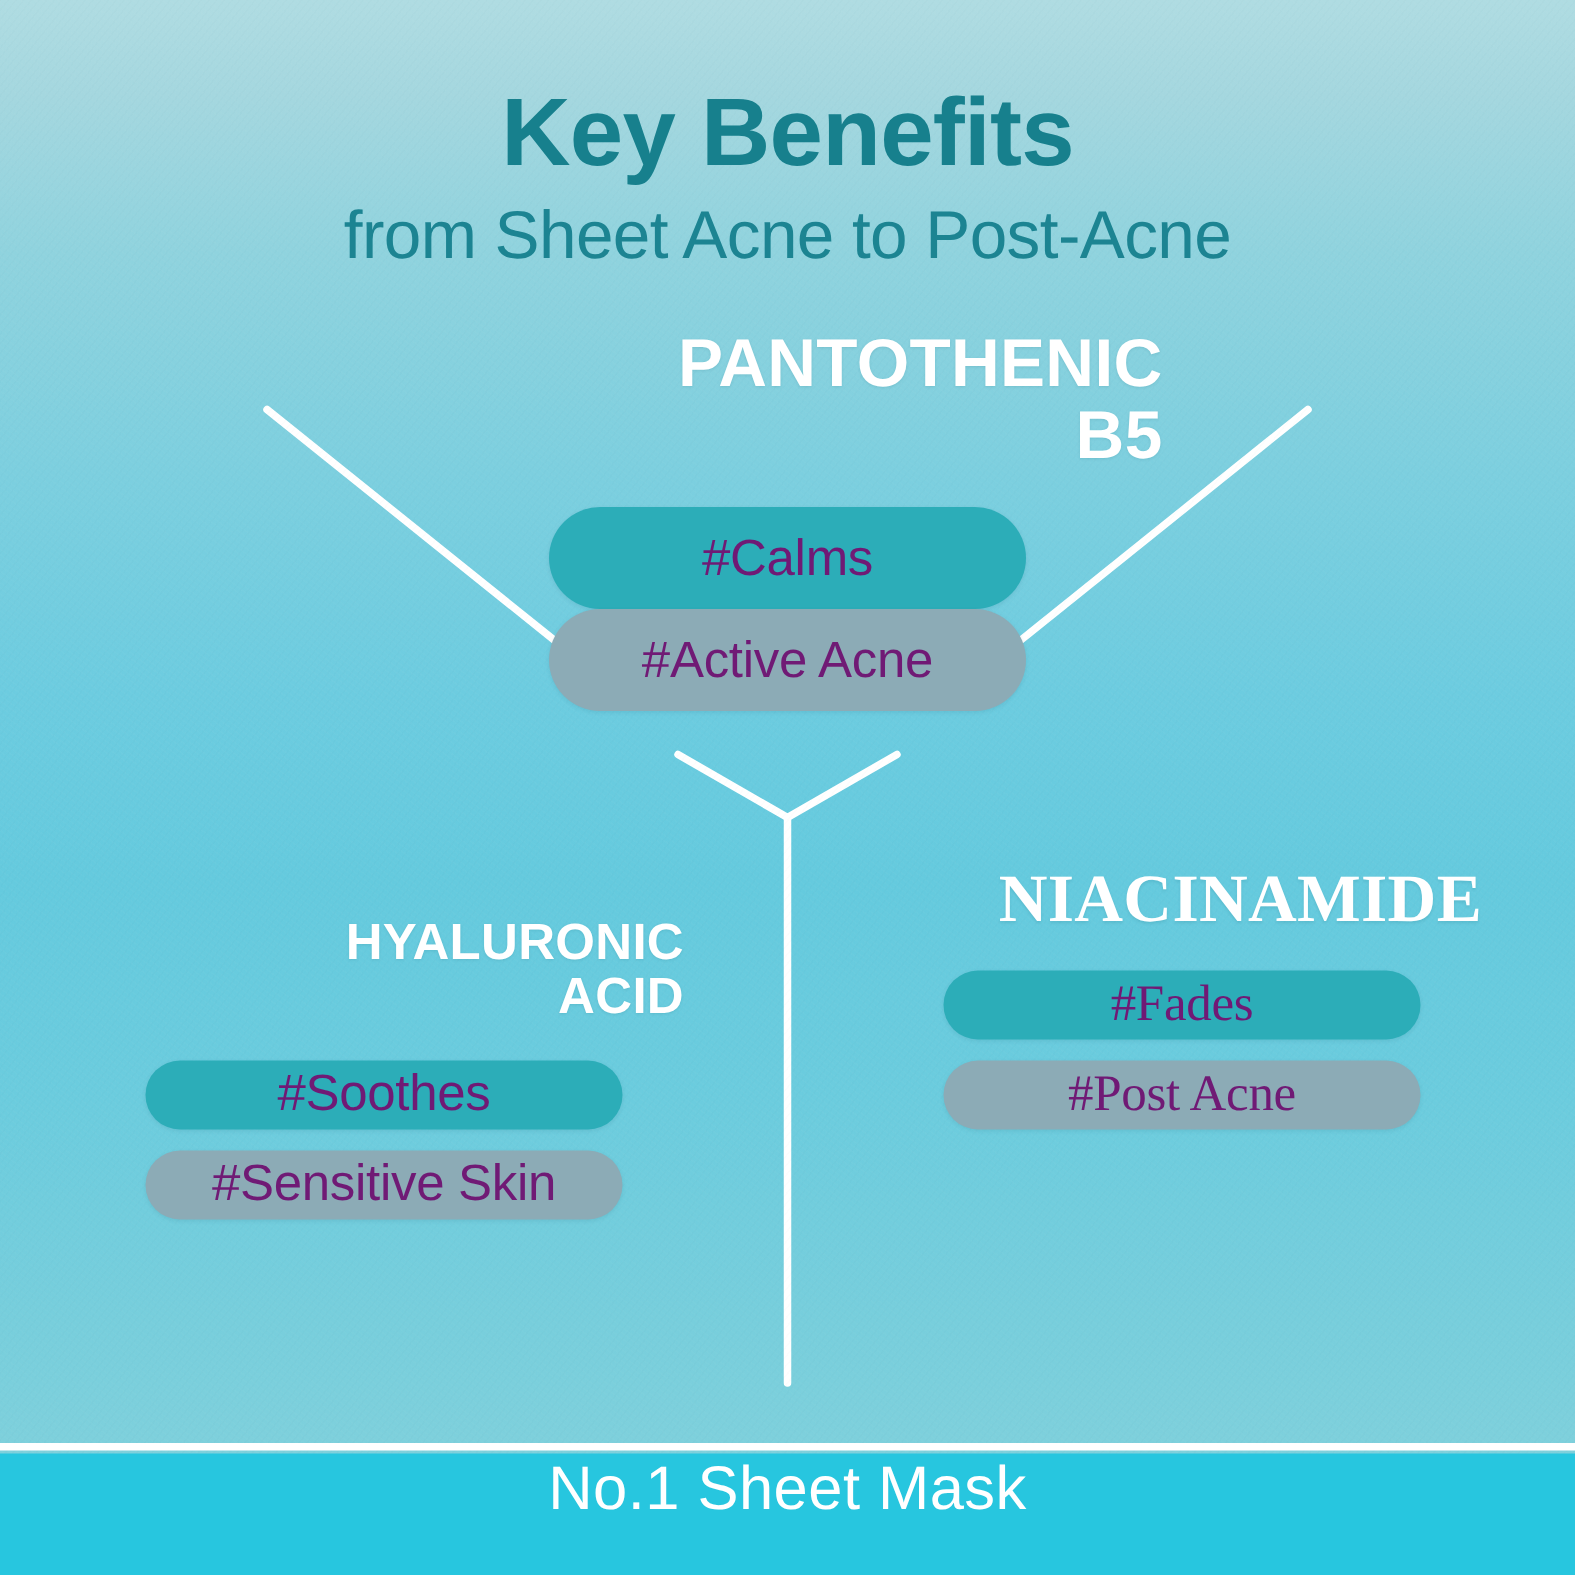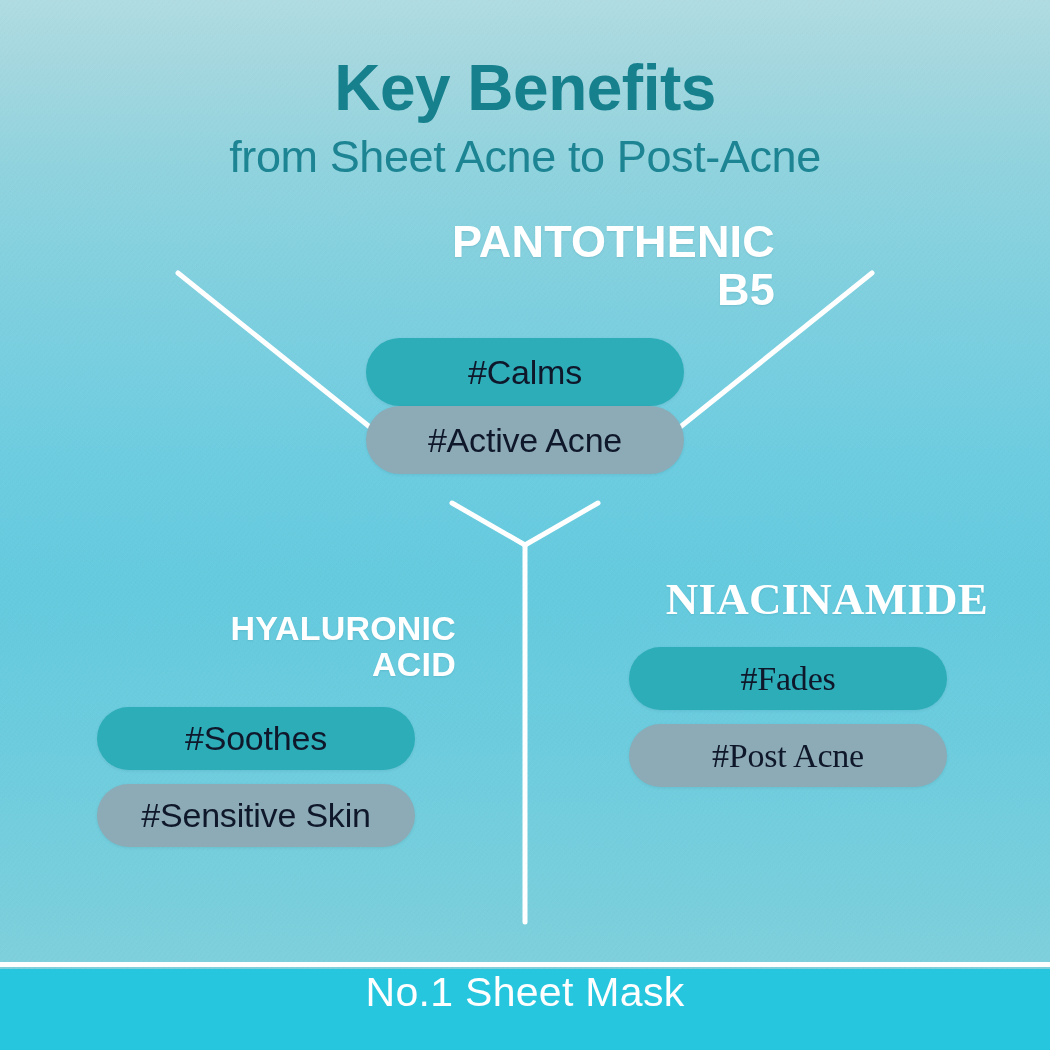--- a/index.html
+++ b/index.html
@@ -84,36 +84,36 @@
   #group-nia      { left:588px; top:575px; width:400px;font-family:Liberation Serif, serif; }
   #group-nia .group-title { font-size:45px; }
 
   .pill-stack { margin-top:24px; display:flex; flex-direction:column; align-items:center; }
 
   .pill {
     display:flex;
     align-items:center;
     justify-content:center;
     border-radius:999px;
-    color:#0f172a;
+    color:#701a75;
     font-size:34px;
     font-weight:500;
     letter-spacing:-0.2px;
     box-shadow:0 1px 3px rgba(0,70,90,.10);
     white-space:nowrap;
   }
   .pill.primary   { background:#2CADB8; }
   .pill.secondary { background:#8CABB6; }
 
   
   #group-b5 .pill { width:318px; height:68px; }
   #group-b5 .pill.secondary { }
 
   
-  #group-ha .pill, #group-nia .pill { width:318px; height:63px; }
+  #group-ha .pill, #group-nia .pill { width:318px; height:46px; }
   #group-ha .pill.secondary, #group-nia .pill.secondary { margin-top:14px; }
 
   
   #banner-rule {
     position:absolute; left:0; right:0; top:962px; height:5px;
     background:#FFFFFF;
   }
   #banner {
     position:absolute; left:0; right:0; top:969px; height:81px;
     background:#27C6DF;

